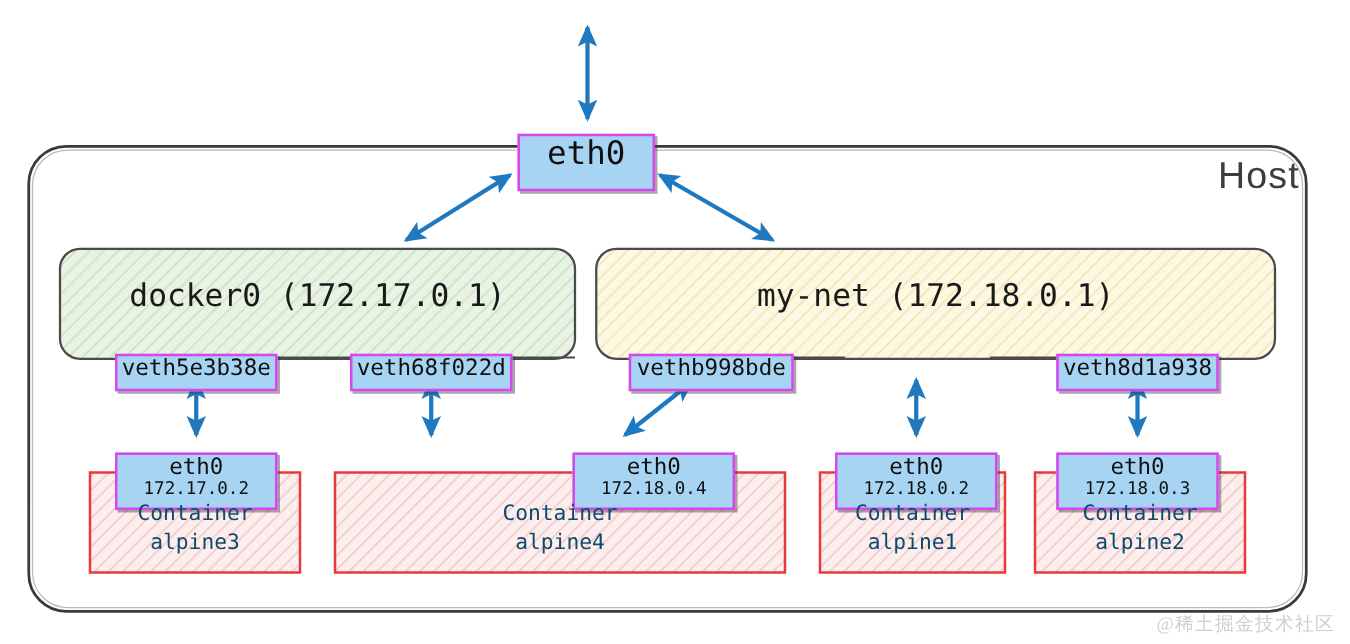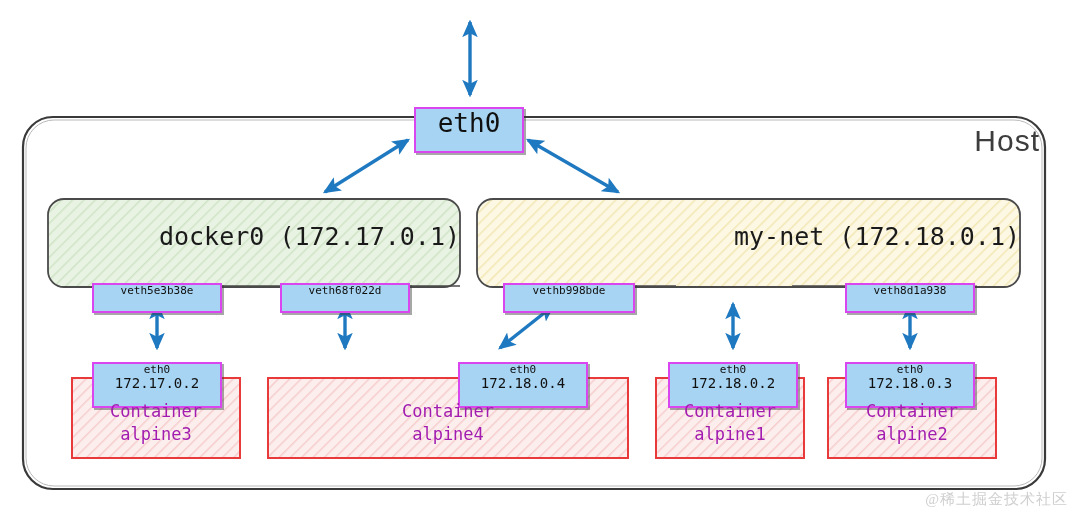--- a/index.html
+++ b/index.html
@@ -9,45 +9,45 @@
 
   
   #art{position:absolute;left:0;top:0;width:1080px;height:515px;}
 
   .host-label{
     position:absolute;font-family:"Liberation Sans",sans-serif;
     font-size:30px;color:#3d3d3d;letter-spacing:1px;font-weight:400;
   }
 
   .bridge-label{
-    position:absolute;width:100%;text-align:right;
+    position:absolute;width:100%;text-align:center;
     font-size:25px;color:#1a1a1a;letter-spacing:0px;
   }
 
   .iface{
     position:absolute;box-sizing:border-box;
     background:#a6d4f2;border:2px solid #d946ef;
     color:#101010;text-align:center;
     display:flex;align-items:center;justify-content:flex-start;
     flex-direction:column;line-height:1.12;
     box-shadow:2px 2px 0 rgba(60,60,60,.45);
     margin-top:12px;
   }
-  .iface .l1{font-size:11px;}
+  .iface .l1{font-size:18px;}
   .iface .l2{font-size:14px;}
   .iface.big{font-size:26px;}
 
   .container-box{
     position:absolute;box-sizing:border-box;
     border:2px solid #e8393b;
     display:flex;align-items:flex-end;justify-content:center;
     padding-bottom:12px;
   }
   .container-label{
-    text-align:center;color:#a21caf;font-size:17px;line-height:1.35;
+    text-align:center;color:#0c4a6e;font-size:17px;line-height:1.35;
     position:relative;z-index:3;
   }
 
   .watermark{
     position:absolute;right:12px;bottom:6px;
     font-family:Liberation Serif, serif;font-size:15px;
     color:#cfcfcf;letter-spacing:1px;
   }
 </style>
 </head>

